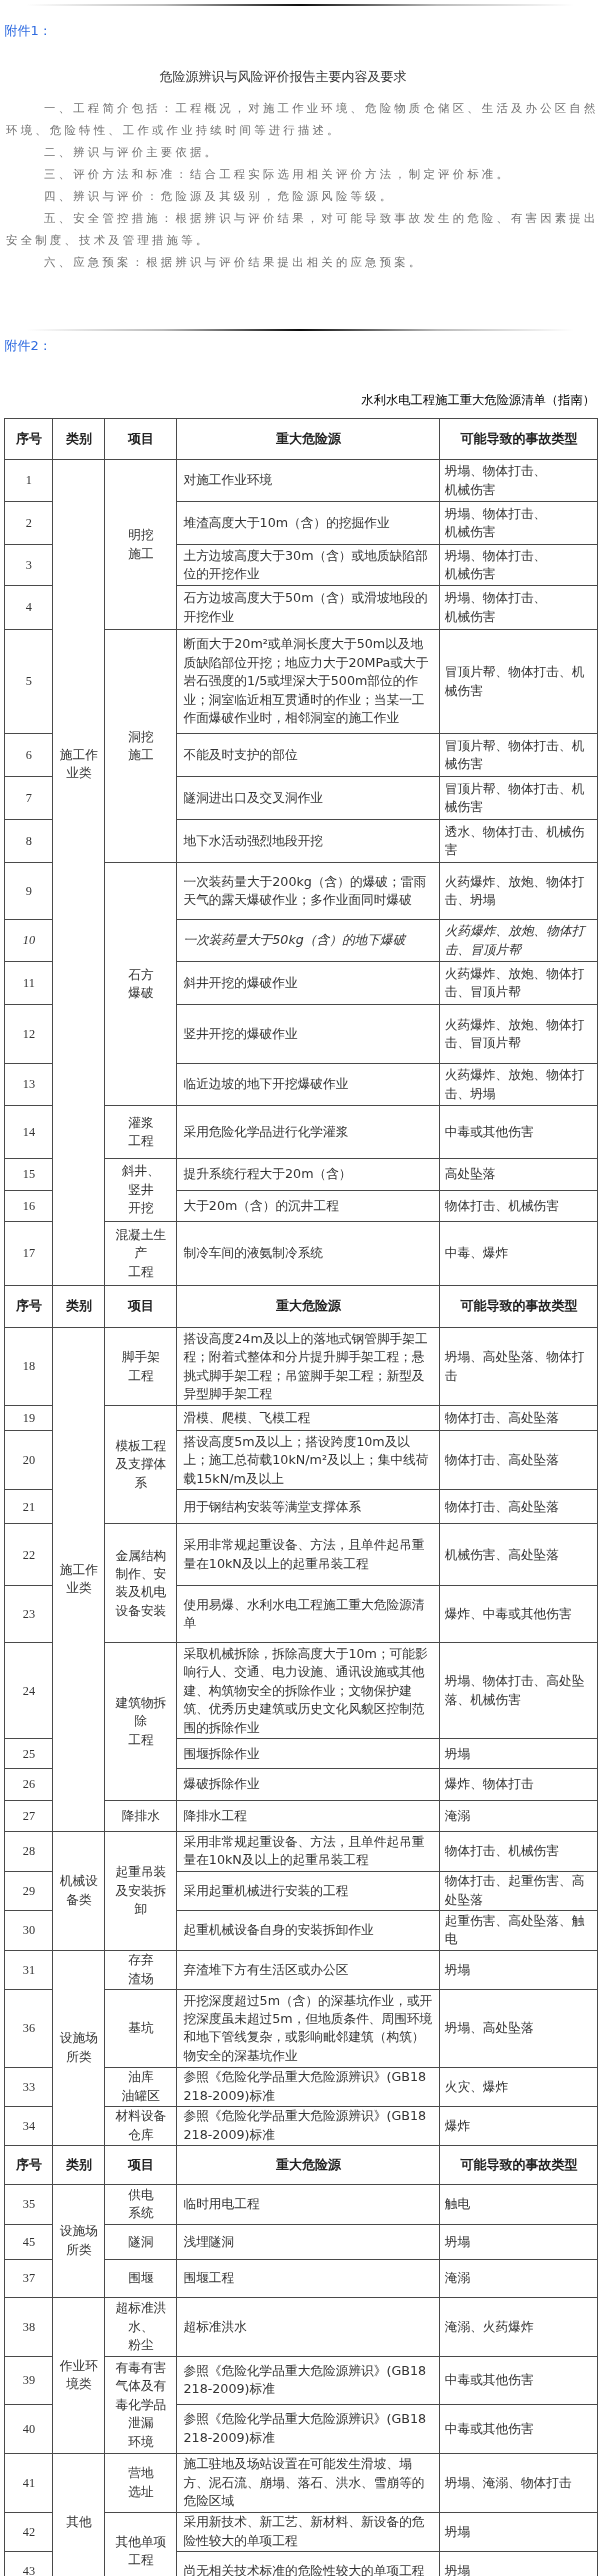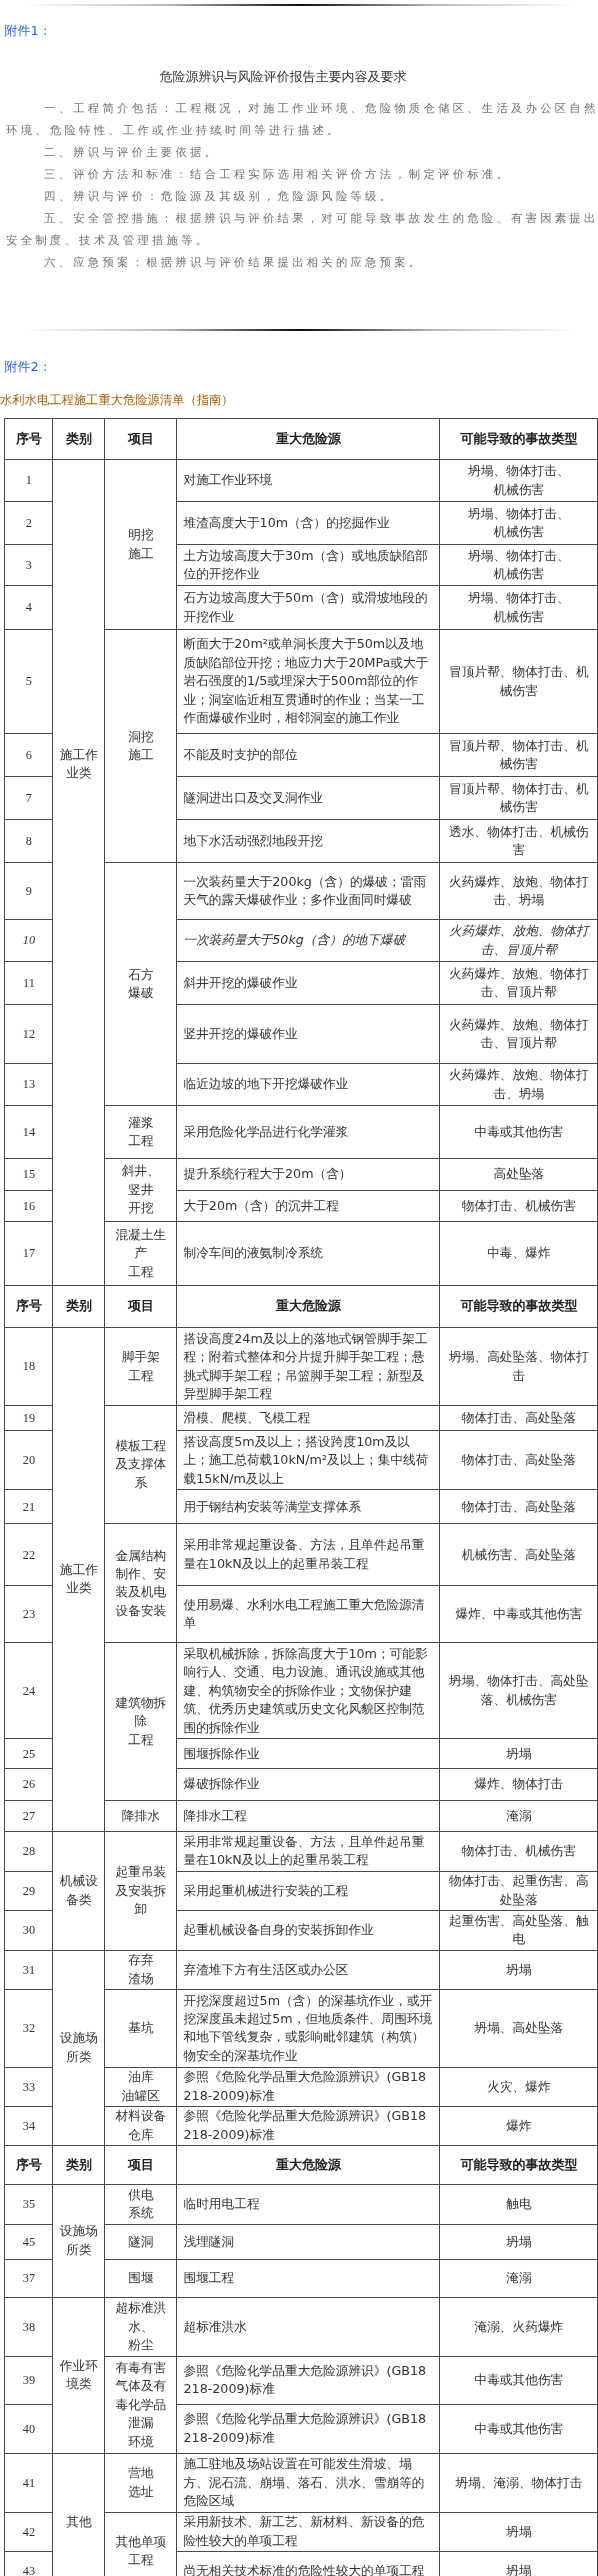--- a/index.html
+++ b/index.html
@@ -11,49 +11,49 @@
     position: absolute; left: 26px; width: 548px; height: 1.8px;
     background: linear-gradient(to right, rgba(0,0,0,0) 0%, rgba(60,60,60,0.35) 25%, rgba(0,0,0,0.95) 50%, rgba(60,60,60,0.35) 75%, rgba(0,0,0,0) 100%);
   }
   #rule-1 { top: 4.4px; }
   #rule-2 { top: 329px; }
   .attach-label {
     position: absolute; left: 4.4px; font-size: 13px; line-height: 17.5px;
     color: #2f6be0; font-family: "DejaVu Sans", sans-serif;
   }
   #attach-1 { top: 22px; }
-  #attach-2 { top: 358px; text-align: center; }
+  #attach-2 { top: 337px; text-align: center; }
   .doc-title {
     position: absolute; top: 68px; left: 0; width: 519px; box-sizing: border-box;
     padding-left: 47px; text-align: center; font-size: 13px; line-height: 17.5px; color: #333333;
   }
   .paragraphs {
     position: absolute; top: 97px; left: 6.1px; width: 595px;
     font-size: 11.4px; line-height: 22px; letter-spacing: 3.2px; color: #707070;
   }
   .paragraphs p { margin: 0; text-indent: 38px; }
   .table-title {
-    position: absolute; top: 392px; left: 0; width: 595px; text-align: left;
-    font-size: 12.3px; line-height: 17.5px; color: #a16207;
+    position: absolute; top: 392px; left: 0; width: 595px; text-align: right;
+    font-size: 12.3px; line-height: 17.5px; color: #000000;
   }
   table.hazard-table {
     position: absolute; top: 418px; left: 4.4px; width: 593px;
     border-collapse: collapse; table-layout: fixed;
     font-size: 12.7px; color: #333333; border-radius: 24px;
   }
   .hazard-table th, .hazard-table td {
     border: 0.9px solid #4a4a4a; padding: 0 5.3px; vertical-align: middle;
     line-height: 18.4px; overflow: hidden;
   }
   .hazard-table th { font-weight: bold; font-size: 13px; text-align: center; color: #222222; }
   .hazard-table td.c-no { text-align: center; font-family: "Liberation Serif", serif; font-size: 12.3px; padding: 0 1.8px; }
   .hazard-table td.c-cat { text-align: center; white-space: pre-line; padding: 0 4.4px; word-break: break-all; }
   .hazard-table td.c-item { text-align: center; white-space: pre-line; padding: 0 2.6px; }
   .hazard-table td.c-hazard { text-align: left; word-break: break-all; padding: 0 5.3px 0 6.1px; }
-  .hazard-table td.c-acc { text-align: center; white-space: pre-line; word-break: break-all; padding: 0 4.4px; }
+  .hazard-table td.c-acc { white-space: pre-line; word-break: break-all; padding: 0 4.4px; }
   .hazard-table td.cat-offset { vertical-align: top; }
 </style>
 </head>
 <body>
 
 <div class="fade-rule" id="rule-1"></div>
 <div class="attach-label" id="attach-1">附件1：</div>
 <div class="doc-title">危险源辨识与风险评价报告主要内容及要求</div>
 <div class="paragraphs">
   <p>一、工程简介包括：工程概况，对施工作业环境、危险物质仓储区、生活及办公区自然环境、危险特性、工作或作业持续时间等进行描述。</p>
@@ -280,21 +280,21 @@
       </tr>
       <tr style="height: 39px;">
         <td class="c-no">31</td>
         <td class="c-cat" rowspan="4">设施场所类</td>
         <td class="c-item" rowspan="1">存弃
 渣场</td>
         <td class="c-hazard">弃渣堆下方有生活区或办公区</td>
         <td class="c-acc">坍塌</td>
       </tr>
       <tr style="height: 78px;">
-        <td class="c-no">32</td>
+        <td class="c-no">36</td>
         <td class="c-item" rowspan="1">基坑</td>
         <td class="c-hazard">开挖深度超过5m（含）的深基坑作业，或开挖深度虽未超过5m，但地质条件、周围环境和地下管线复杂，或影响毗邻建筑（构筑）物安全的深基坑作业</td>
         <td class="c-acc">坍塌、高处坠落</td>
       </tr>
       <tr style="height: 39px;">
         <td class="c-no">33</td>
         <td class="c-item" rowspan="1">油库
 油罐区</td>
         <td class="c-hazard">参照《危险化学品重大危险源辨识》(GB18218-2009)标准</td>
         <td class="c-acc">火灾、爆炸</td>

